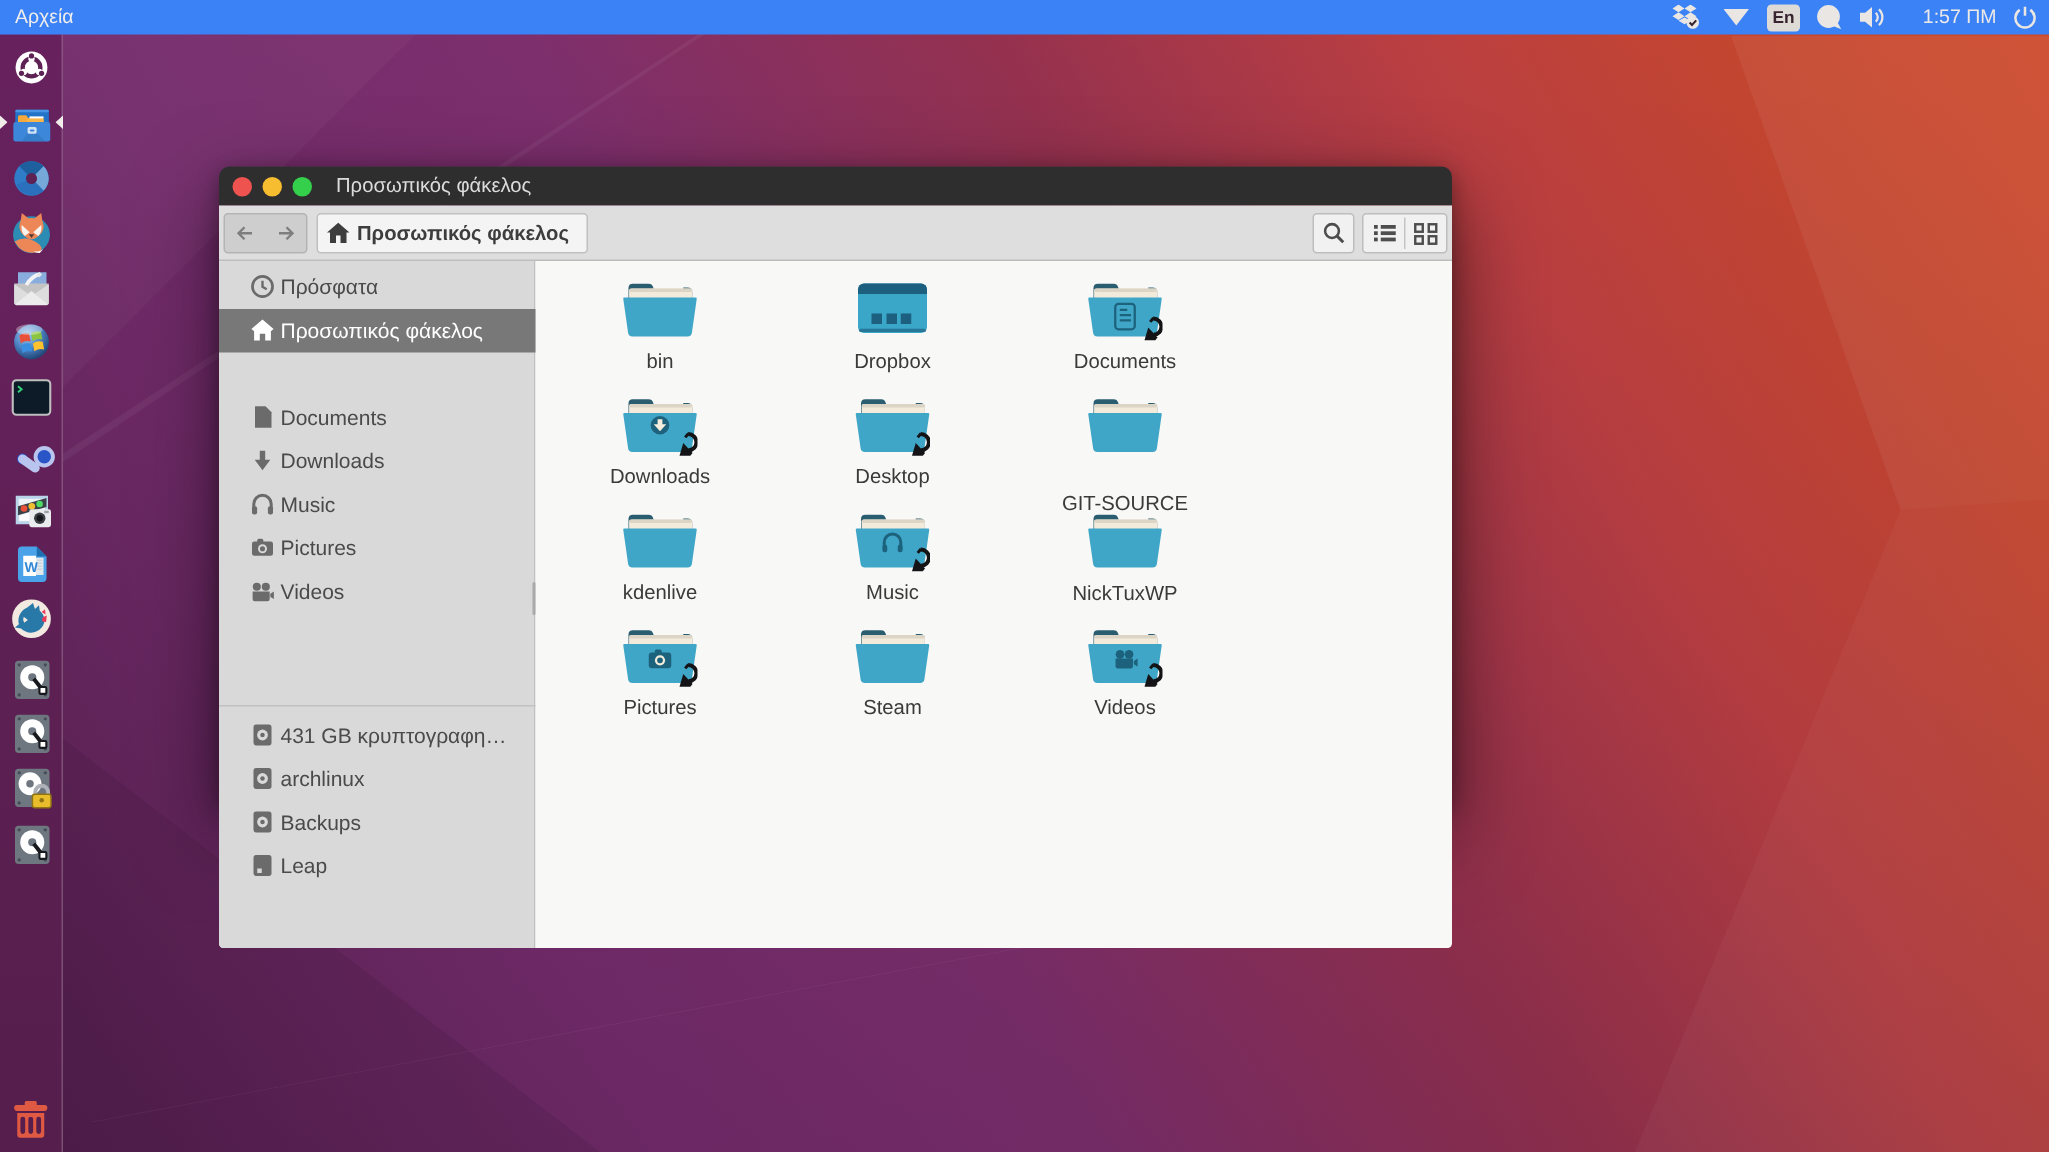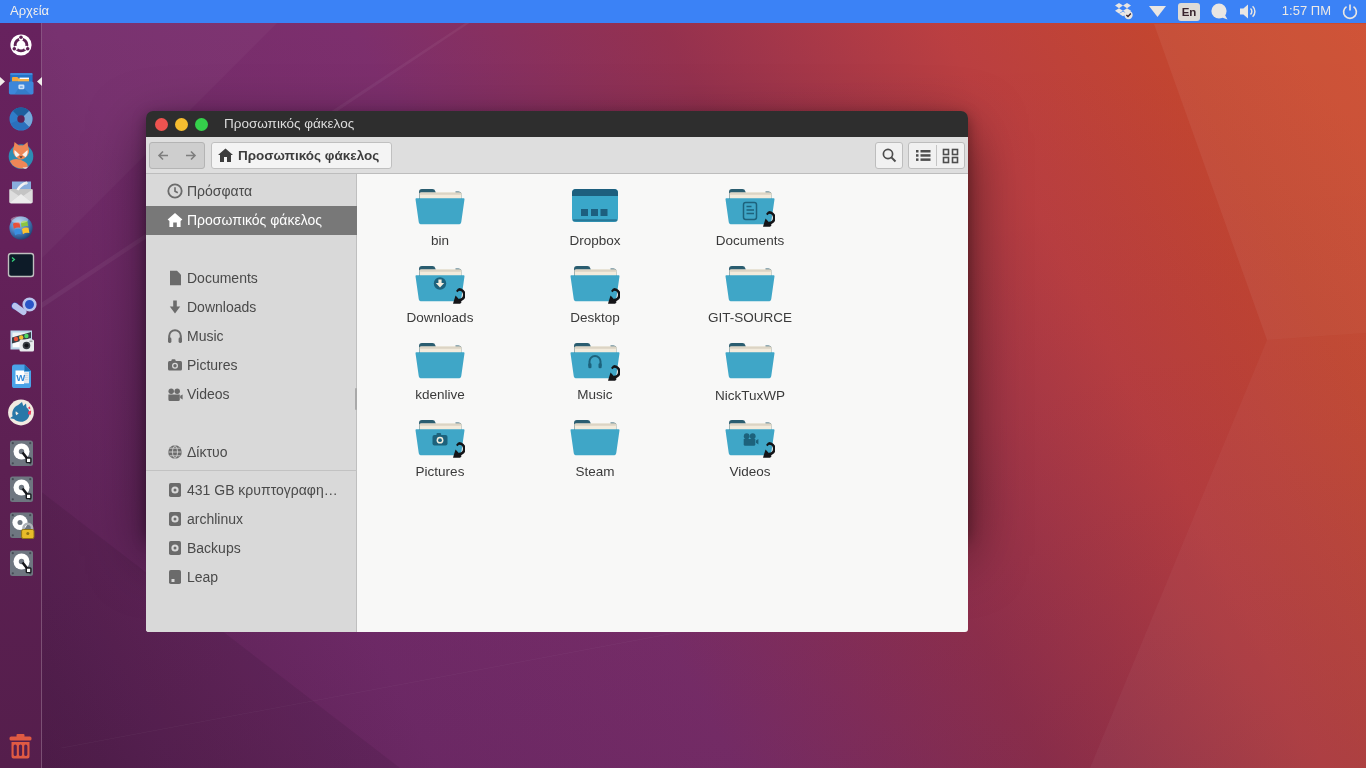--- a/index.html
+++ b/index.html
@@ -371,27 +371,20 @@
           </div>
         <div class="srow" style="top:205.5px">
           <svg class="ic" viewBox="0 0 16 16">
               <circle cx="4.2" cy="5.2" r="2.7" fill="#6b6b6b"></circle>
               <circle cx="10.2" cy="5.2" r="2.7" fill="#6b6b6b"></circle>
               <path d="M1.4,8.4 h11.4 v5 a1.5,1.5 0 0 1 -1.5,1.5 H3 a1.5,1.5 0 0 1 -1.6,-1.5 Z" fill="#6b6b6b"></path>
               <path d="M13.2,9.8 L15.6,8.4 V13.4 L13.2,12 Z" fill="#6b6b6b"></path>
             </svg>
           <span class="lb">Videos</span>
           </div>
-        <div class="srow" style="top:263.5px">
-          <svg class="ic" viewBox="0 0 16 16">
-              <circle cx="8" cy="8" r="6.8" fill="#6b6b6b"></circle>
-              <path d="M8,1.4 a9.5,9.5 0 0 0 0,13.2 M8,1.4 a9.5,9.5 0 0 1 0,13.2 M1.4,8 h13.2 M2.6,4.2 h10.8 M2.6,11.8 h10.8" stroke="#d9d9d9" stroke-width="0.8" fill="none"></path>
-            </svg>
-          <span class="lb">Δίκτυο</span>
-          </div>
         <div id="sep"></div>
         <div class="srow" style="top:301.5px">
           <svg class="ic" viewBox="0 0 16 16">
               <rect x="2" y="1" width="12" height="14" rx="1.8" fill="#6b6b6b"></rect>
               <circle cx="8" cy="8" r="3.6" fill="#d9d9d9"></circle>
               <circle cx="8" cy="8" r="1.5" fill="#6b6b6b"></circle>
             </svg>
           <span class="lb">431 GB κρυπτογραφη…</span>
           </div>
         <div class="srow" style="top:359.5px">
@@ -476,21 +469,21 @@
         <svg class="fi" width="50" height="46" viewBox="0 0 50 46">
             <use href="#folder"></use>
           <use href="#slink" transform="translate(37.4,26.4)"></use>
         </svg>
         <div class="lab" style="margin-top:2px">Desktop</div>
       </div>
       <div class="cell" style="left:534px;top:91px">
         <svg class="fi" width="50" height="46" viewBox="0 0 50 46">
             <use href="#folder"></use>
           </svg>
-        <div class="lab" style="margin-top:2px">GIT-SOURCE</div>
+        <div class="lab" style="margin-top:20px">GIT-SOURCE</div>
       </div>
       <div class="cell" style="left:224px;top:168px">
         <svg class="fi" width="50" height="46" viewBox="0 0 50 46">
             <use href="#folder"></use>
           </svg>
         <div class="lab" style="margin-top:2px">kdenlive</div>
       </div>
       <div class="cell" style="left:379px;top:168px">
         <svg class="fi" width="50" height="46" viewBox="0 0 50 46">
             <use href="#folder"></use>

